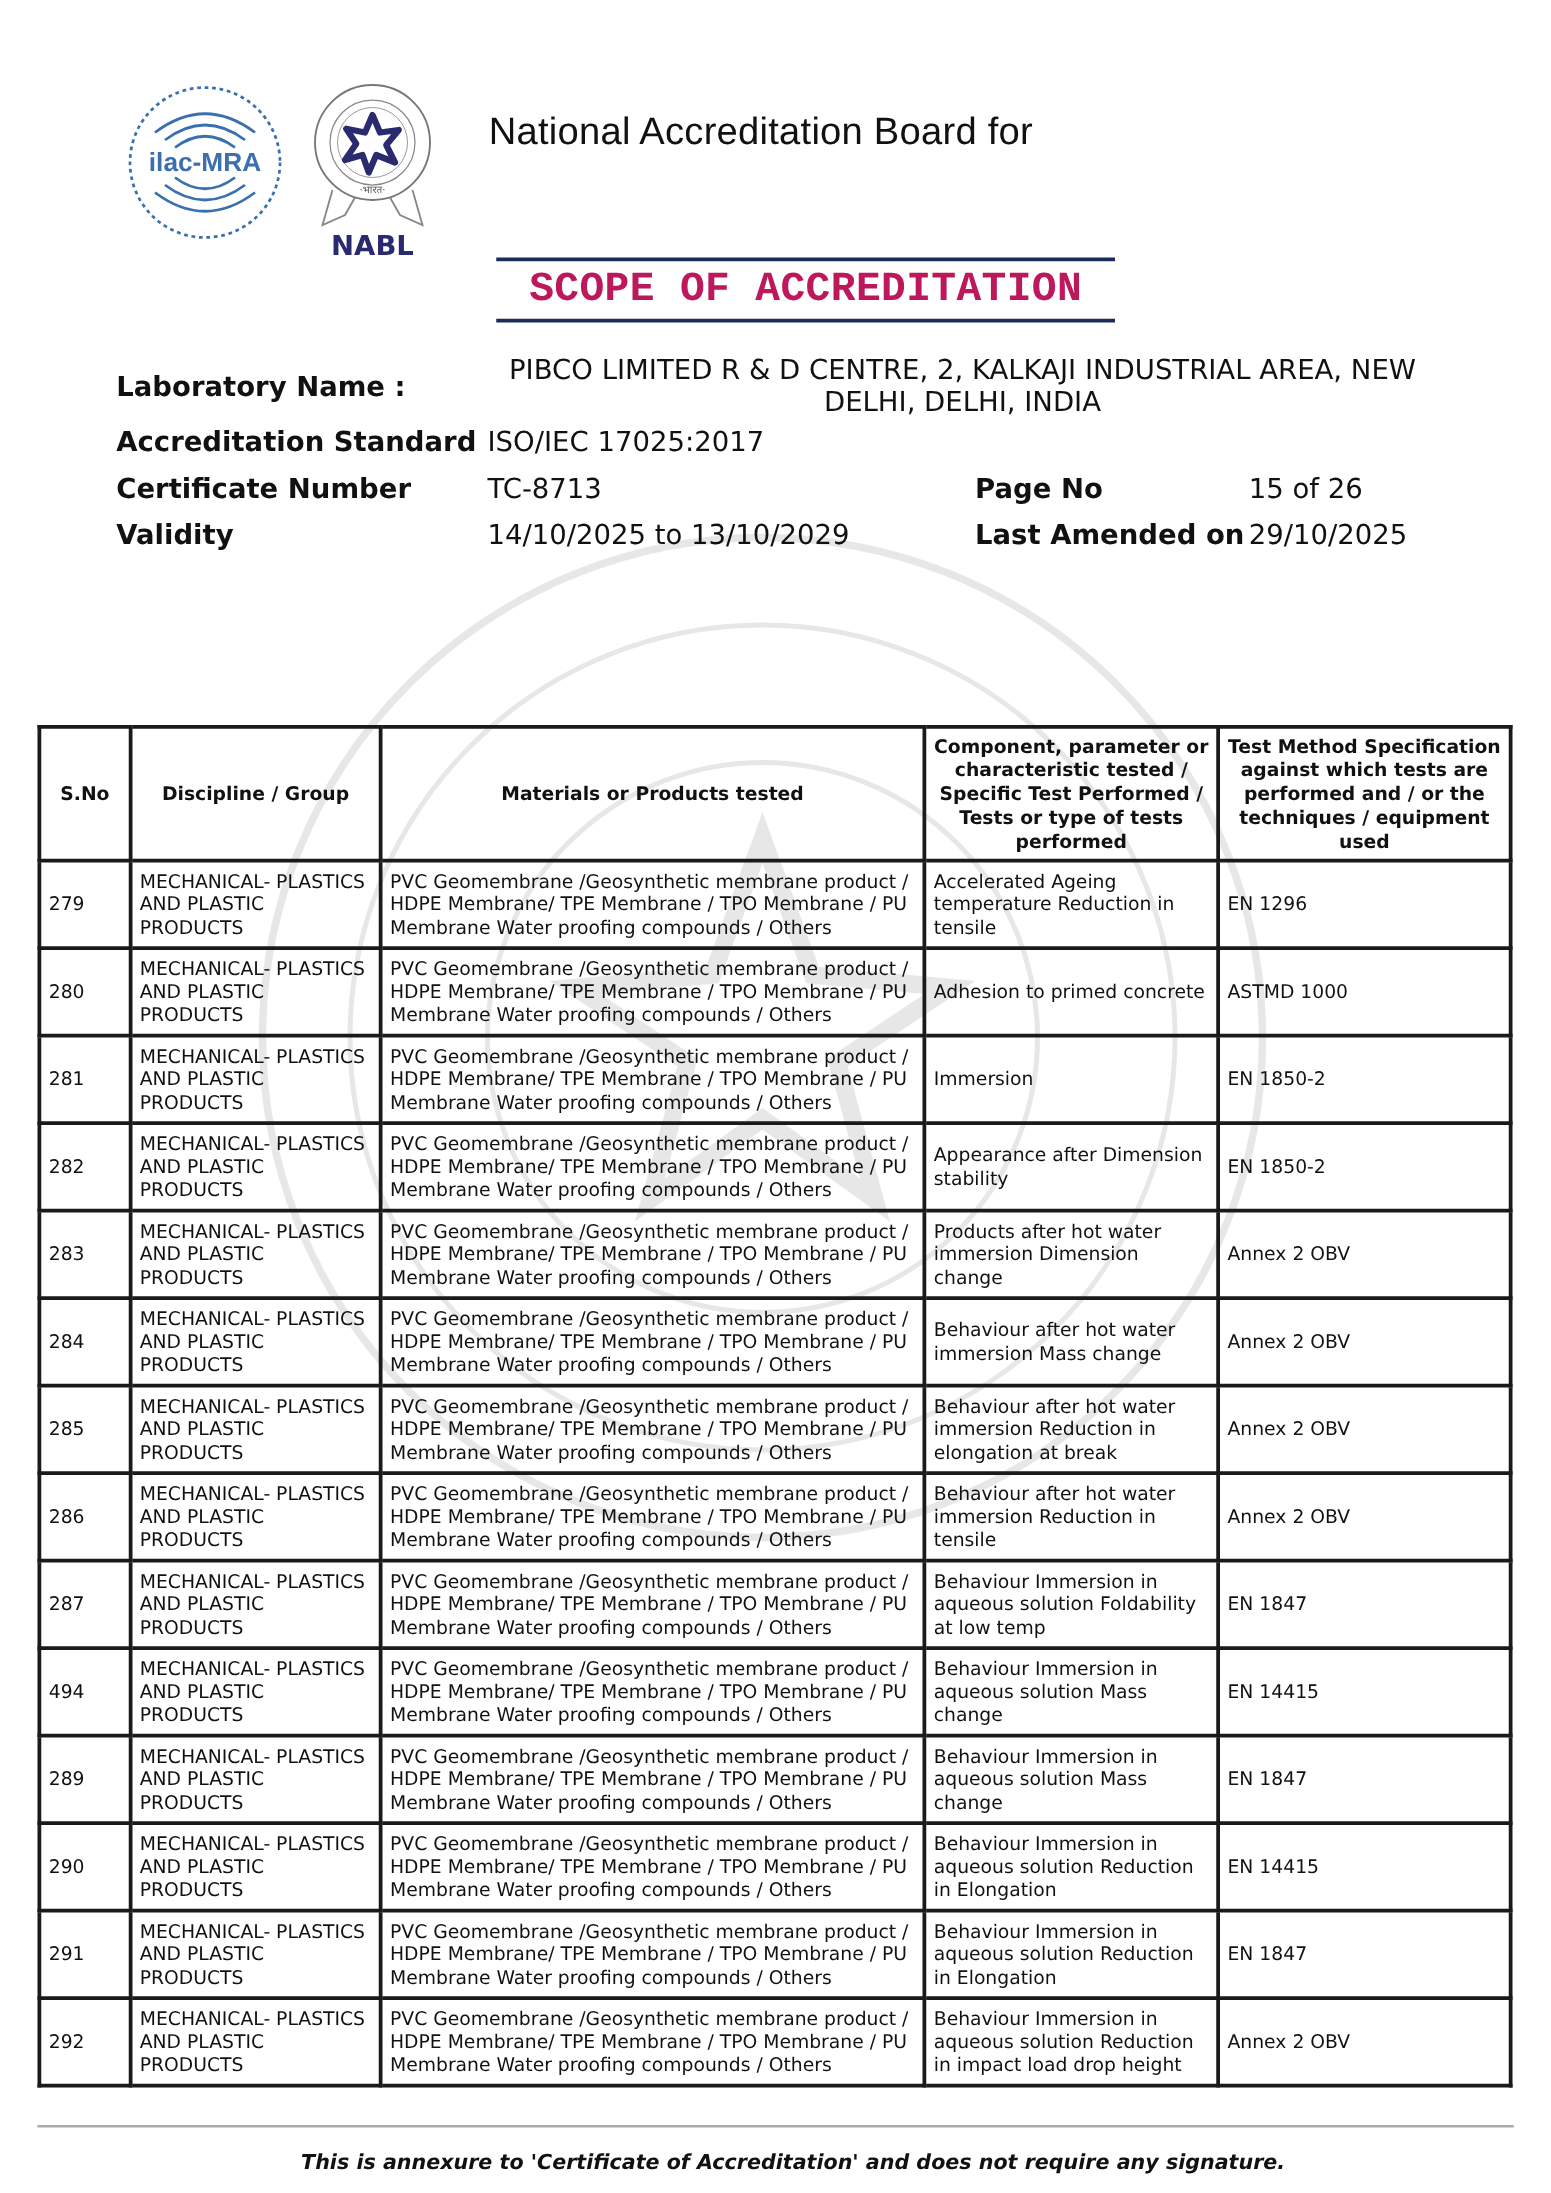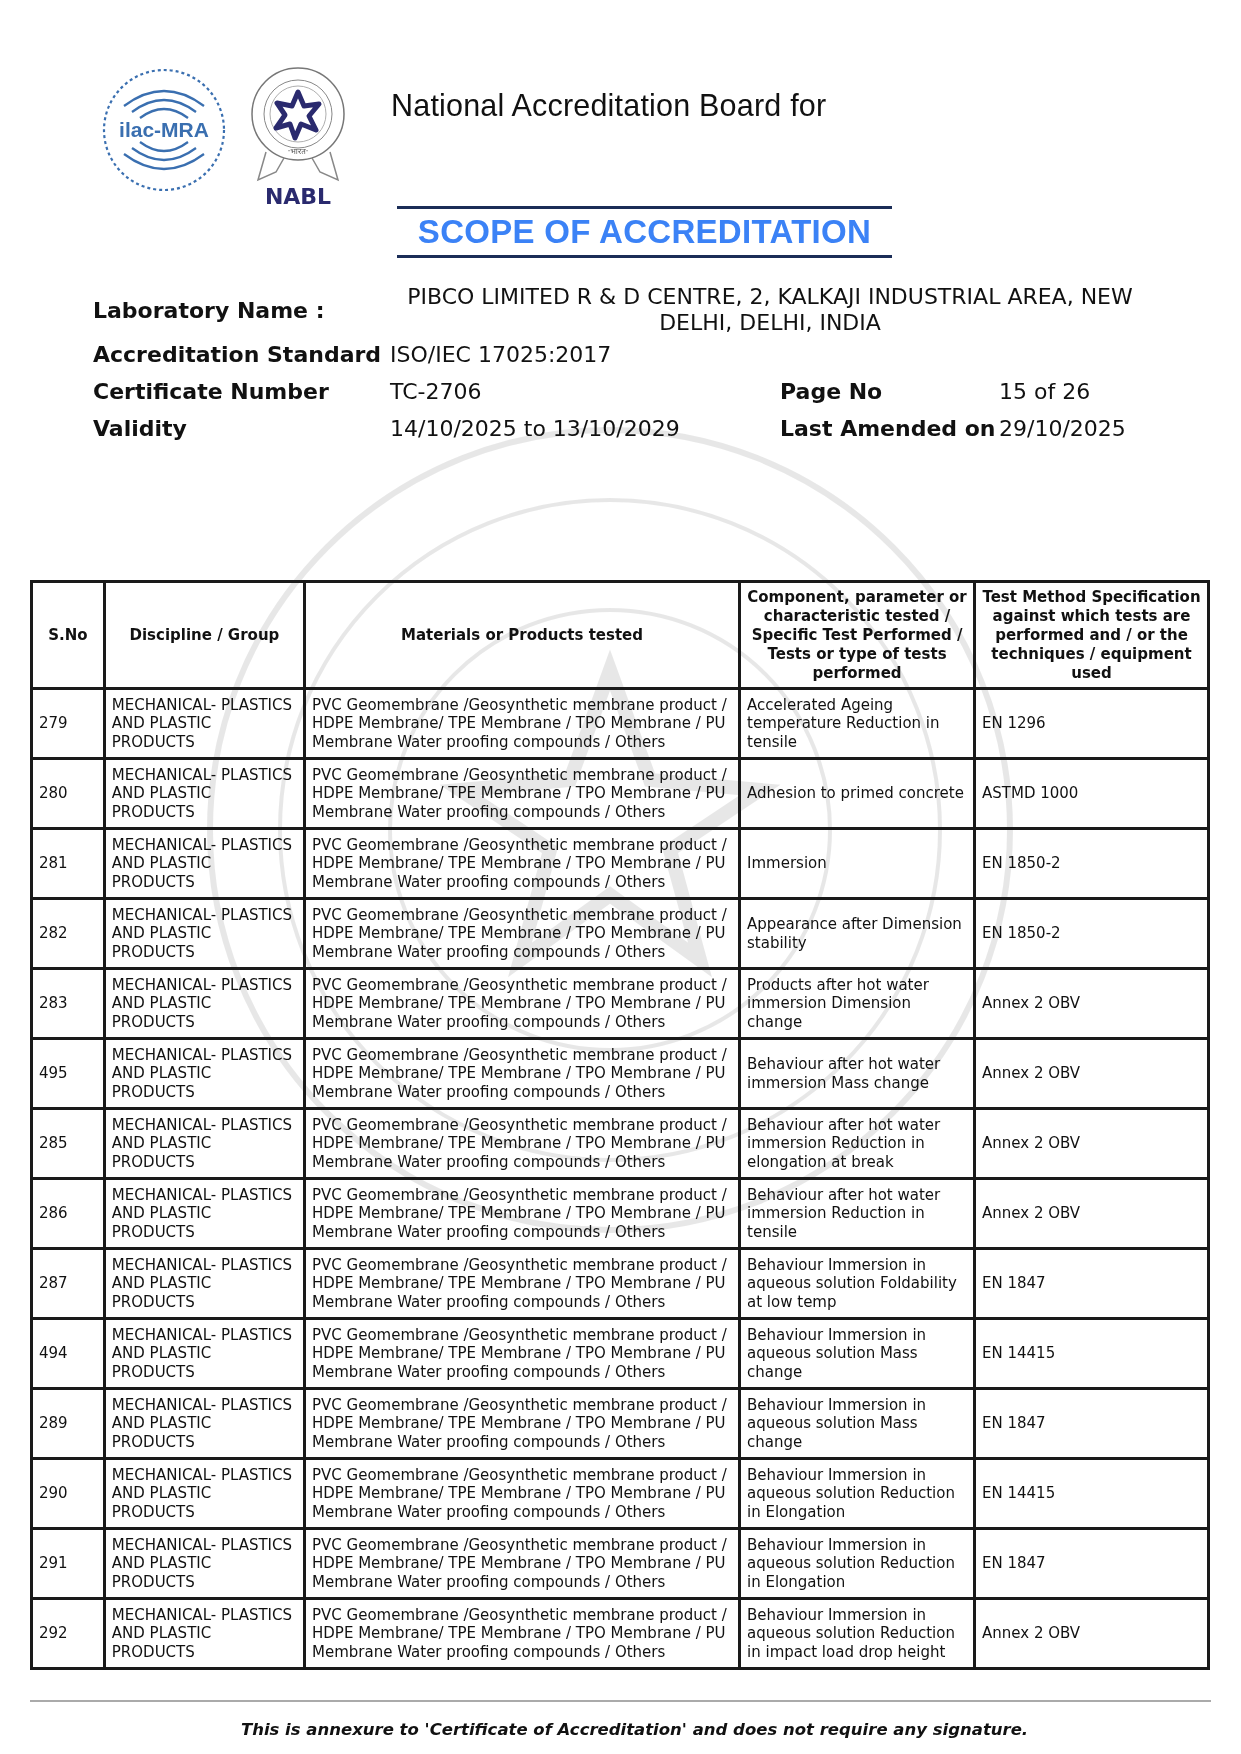--- a/index.html
+++ b/index.html
@@ -3,21 +3,21 @@
 <meta charset="utf-8">
 <style>
   html, body { margin: 0; padding: 0; background: #ffffff; }
   body { width: 1241px; height: 1754px; position: relative; overflow: hidden; font-family: "DejaVu Sans", sans-serif; color: #111; }
   .watermark { position: absolute; left: 200px; top: 420px; width: 820px; height: 820px; pointer-events: none; opacity: 0.12; }
   .logos { position: absolute; left: 100px; top: 62px; width: 260px; height: 150px; }
   .ilac { position: absolute; left: 0; top: 4px; width: 128px; height: 128px; }
   .nabl { position: absolute; left: 148px; top: 0; width: 100px; height: 150px; }
   .org-title { position: absolute; left: 391px; top: 88px; font-family: "Liberation Sans", sans-serif; font-size: 30.5px; line-height: 35px; font-weight: normal; color: #111; letter-spacing: 0.2px; }
   .scope-rule { position: absolute; left: 397px; width: 495px; height: 3px; background: #1b2d57; }
-  .scope-title { position: absolute; left: 397px; top: 212px; width: 495px; text-align: center; font-family: Liberation Sans, sans-serif; font-weight: bold; font-size: 33px; line-height: 40px; color: #3b82f6; letter-spacing: 0.3px; }
+  .scope-title { position: absolute; left: 397px; top: 212px; width: 495px; text-align: center; font-family: Liberation Mono, monospace; font-weight: bold; font-size: 33px; line-height: 40px; color: #be185d; letter-spacing: 0.3px; }
   .info { position: absolute; left: 93px; top: 284px; width: 1060px; font-size: 22px; text-align: center; }
   .info-row { position: relative; height: 37px; }
   .info-label { position: absolute; left: 0; font-weight: bold; white-space: nowrap; }
   .info-value { position: absolute; left: 297px; white-space: nowrap; }
   .info-label2 { position: absolute; left: 687px; font-weight: bold; white-space: nowrap; }
   .info-value2 { position: absolute; left: 906px; white-space: nowrap; }
   .lab-row { height: 58px; }
   .lab-row .info-label { top: 14px; }
   .lab-row .info-value { top: 0; line-height: 26px; white-space: normal; width: 760px; }
   table.scope { position: absolute; left: 30px; top: 580px; width: 1180px; border-collapse: collapse; font-size: 15px; background: transparent; }
@@ -74,21 +74,21 @@
   <div class="info-row lab-row">
     <span class="info-label">Laboratory Name :</span>
     <span class="info-value">PIBCO LIMITED R &amp; D CENTRE, 2, KALKAJI INDUSTRIAL AREA, NEW DELHI, DELHI, INDIA</span>
   </div>
   <div class="info-row">
     <span class="info-label">Accreditation Standard</span>
     <span class="info-value">ISO/IEC 17025:2017</span>
   </div>
   <div class="info-row">
     <span class="info-label">Certificate Number</span>
-    <span class="info-value">TC-2706</span>
+    <span class="info-value">TC-8713</span>
     <span class="info-label2">Page No</span>
     <span class="info-value2">15 of 26</span>
   </div>
   <div class="info-row">
     <span class="info-label">Validity</span>
     <span class="info-value">14/10/2025 to 13/10/2029</span>
     <span class="info-label2">Last Amended on</span>
     <span class="info-value2">29/10/2025</span>
   </div>
 </div>
@@ -133,21 +133,21 @@
         <td>EN 1850-2</td>
       </tr>
       <tr>
         <td>283</td>
         <td>MECHANICAL- PLASTICS AND PLASTIC PRODUCTS</td>
         <td>PVC Geomembrane /Geosynthetic membrane product / HDPE Membrane/ TPE Membrane / TPO Membrane / PU Membrane Water proofing compounds / Others</td>
         <td>Products after hot water immersion Dimension change</td>
         <td>Annex 2 OBV</td>
       </tr>
       <tr>
-        <td>495</td>
+        <td>284</td>
         <td>MECHANICAL- PLASTICS AND PLASTIC PRODUCTS</td>
         <td>PVC Geomembrane /Geosynthetic membrane product / HDPE Membrane/ TPE Membrane / TPO Membrane / PU Membrane Water proofing compounds / Others</td>
         <td>Behaviour after hot water immersion Mass change</td>
         <td>Annex 2 OBV</td>
       </tr>
       <tr>
         <td>285</td>
         <td>MECHANICAL- PLASTICS AND PLASTIC PRODUCTS</td>
         <td>PVC Geomembrane /Geosynthetic membrane product / HDPE Membrane/ TPE Membrane / TPO Membrane / PU Membrane Water proofing compounds / Others</td>
         <td>Behaviour after hot water immersion Reduction in elongation at break</td>

